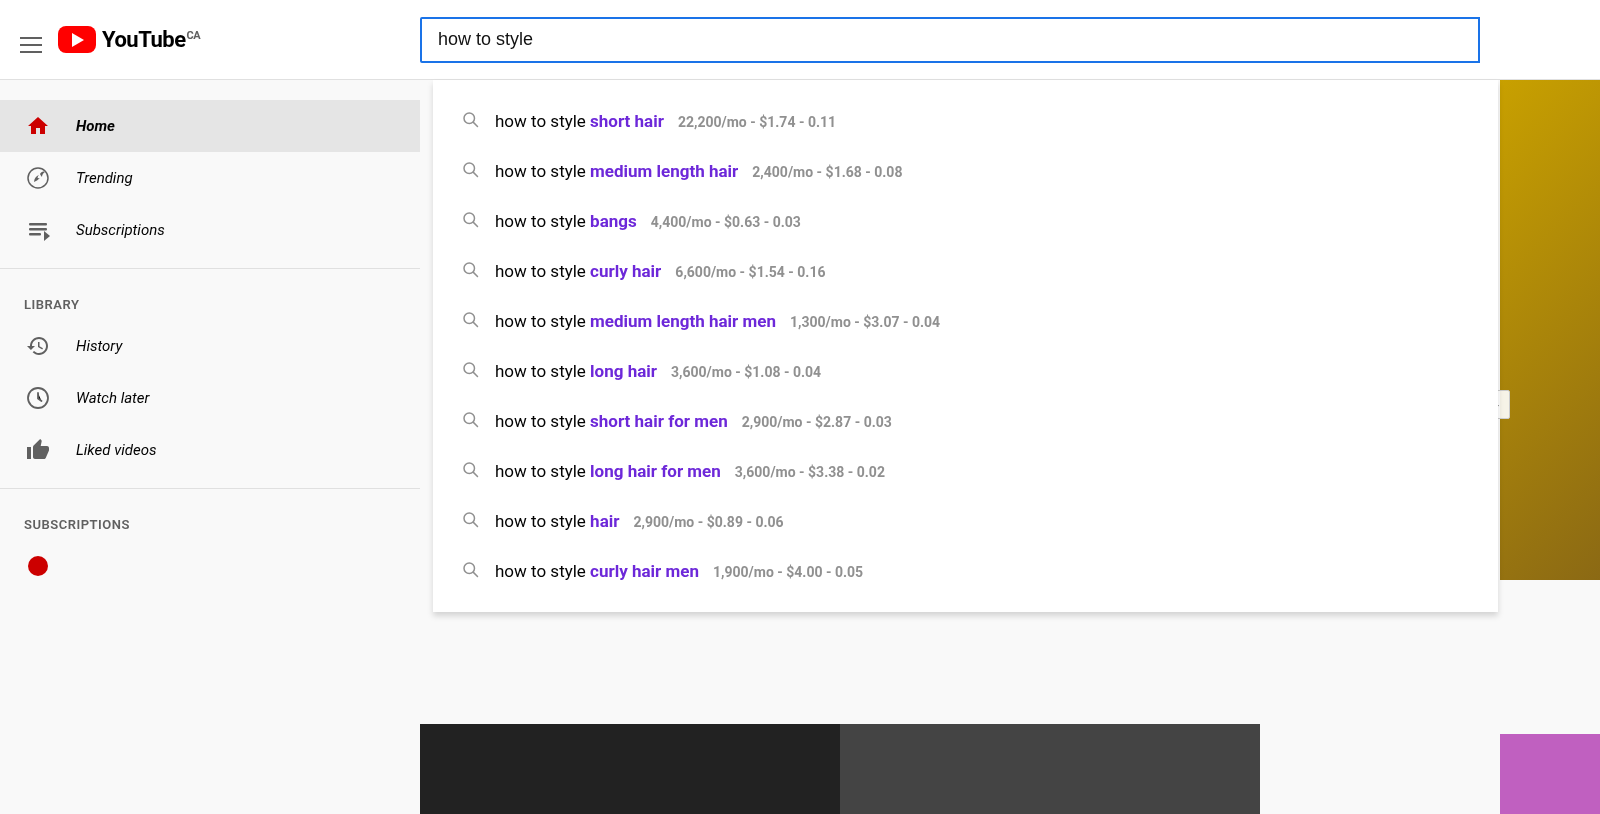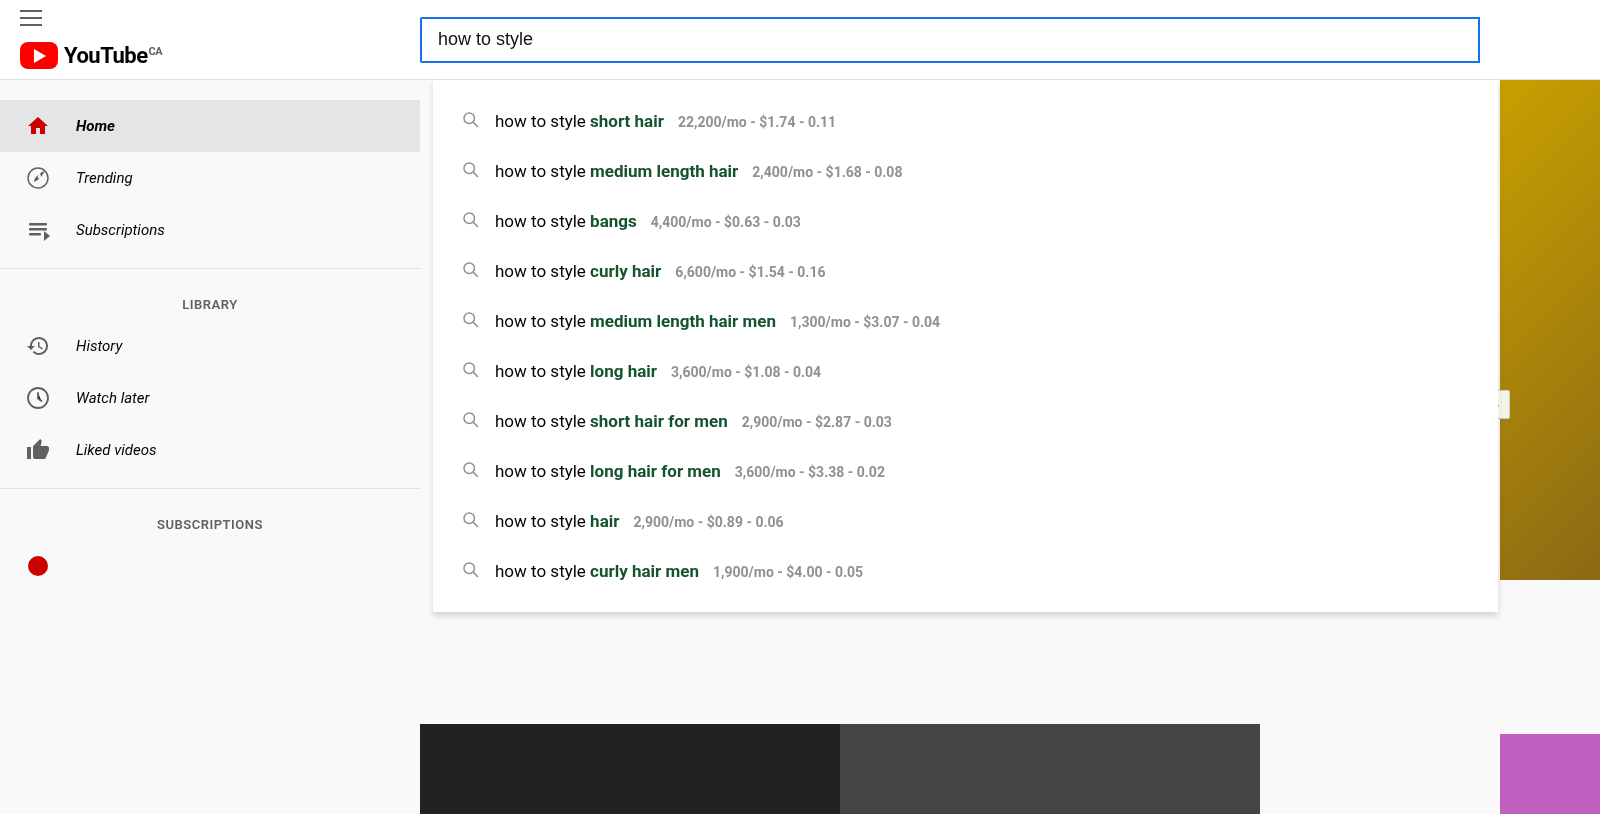--- a/index.html
+++ b/index.html
@@ -12,24 +12,23 @@
       background: #fff;
       height: 80px;
       padding: 0 20px;
       position: fixed;
       top: 0; left: 0; right: 0;
       z-index: 100;
       border-bottom: 1px solid #e0e0e0;
     }
     .header-left {
       display: flex;
-      align-items: flex-start;
+      align-items: flex-end;
       gap: 16px;
       width: 400px;
-      flex-direction: column;
     }
     .hamburger-icon {
       display: flex;
       flex-direction: column;
       gap: 5px;
       cursor: pointer;
     }
     .hamburger-icon span {
       display: block;
       width: 22px;
@@ -122,21 +121,20 @@
       justify-content: center;
       font-size: 22px;
     }
     .section-label {
       padding: 16px 24px 8px 24px;
       font-size: 13px;
       font-weight: 600;
       color: #606060;
       letter-spacing: 0.5px;
       text-transform: uppercase;
-      text-align: center;
     }
     .sidebar-divider {
       height: 1px;
       background: #e0e0e0;
       margin: 12px 0;
     }
 
     
     .autocomplete-dropdown {
       position: fixed;
@@ -155,21 +153,21 @@
       cursor: pointer;
       font-size: 17px;
       color: #030303;
     }
     .autocomplete-text-prefix {
       color: #030303;
       font-weight: 400;
     }
     .autocomplete-text-bold {
       font-weight: 700;
-      color: #14532d;
+      color: #6d28d9;
     }
     .autocomplete-meta {
       color: #909090;
       font-size: 14px;
       margin-left: 14px;
       font-weight: 700;
     }
 
     
     .right-thumbnail {

